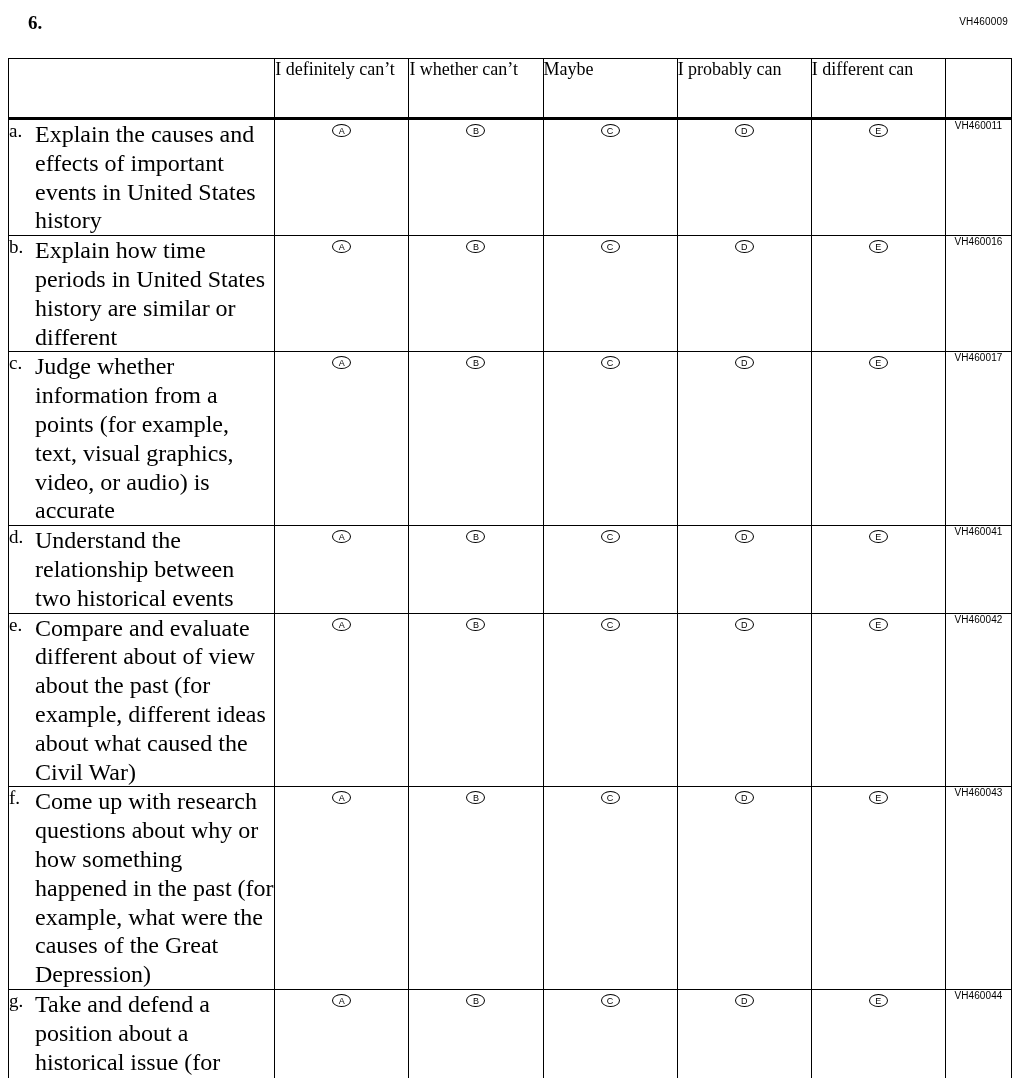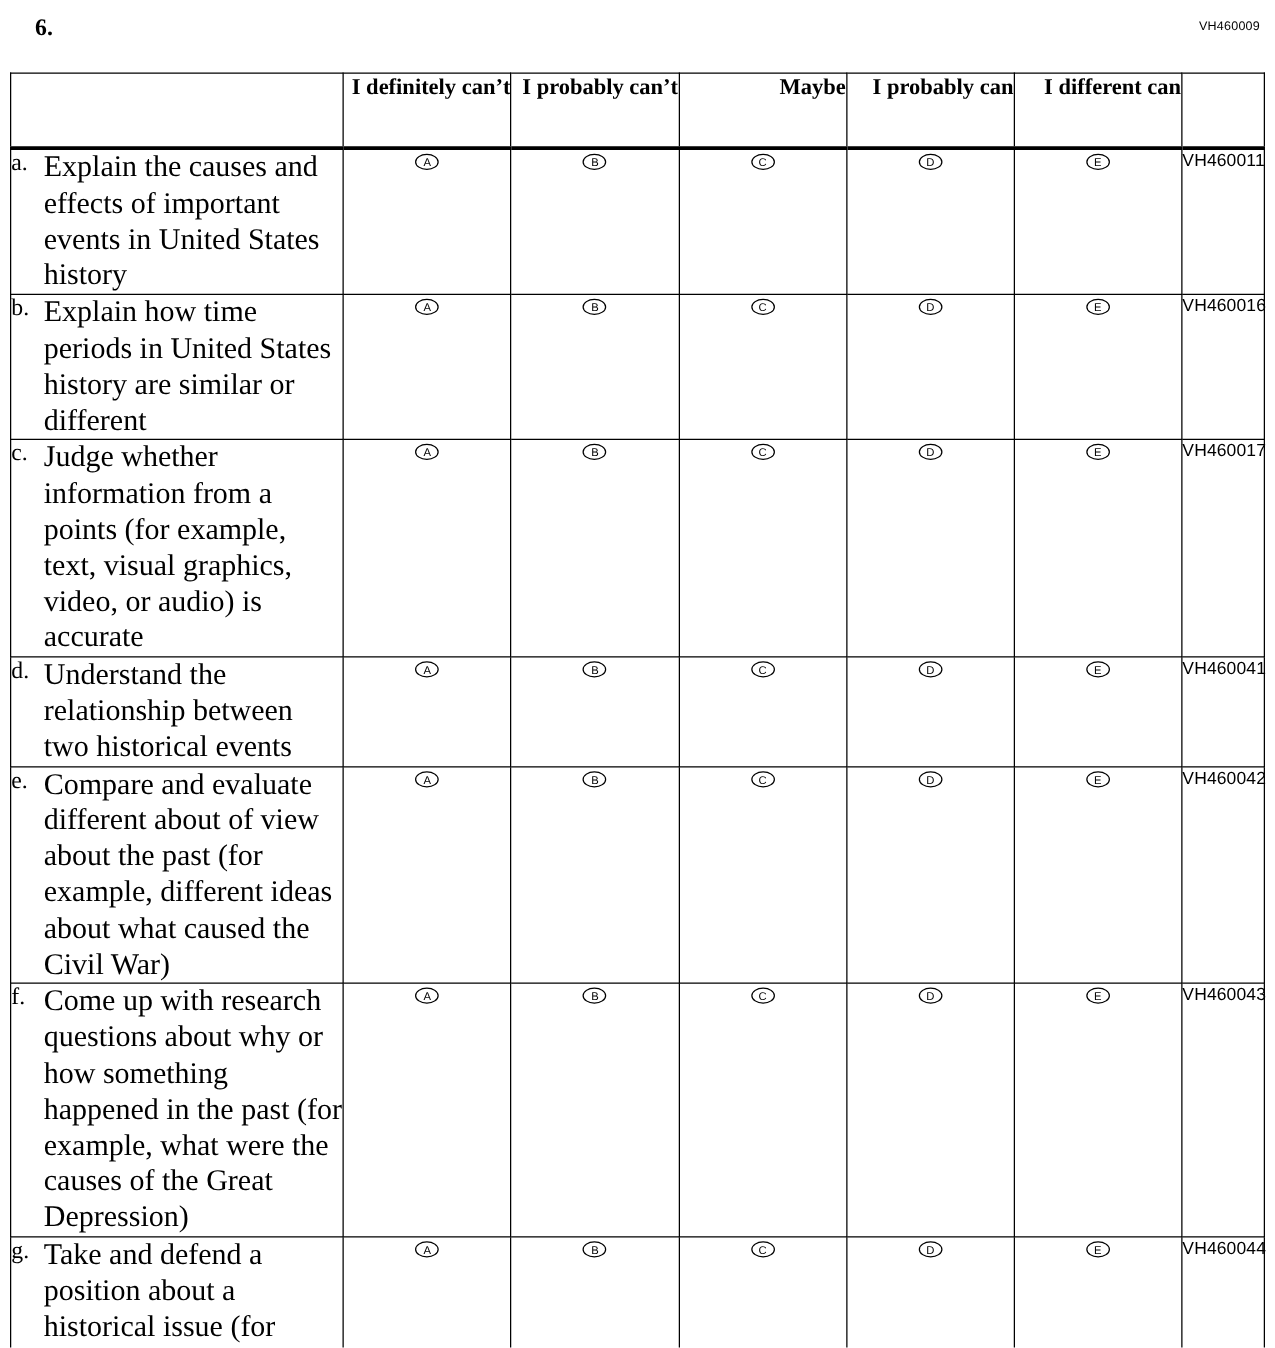--- a/index.html
+++ b/index.html
@@ -64,23 +64,23 @@
     width: 1004px;
     table-layout: fixed;
   }
   table.matrix th, table.matrix td {
     border: 1px solid #000;
     vertical-align: top;
     padding: 0;
   }
   thead th {
     border-bottom: 3px solid #000 !important;
-    text-align: right;
+    text-align: left;
     vertical-align: middle;
-    font-weight: bold;
+    font-weight: normal;
     font-size: 18px;
     line-height: 1.15;
     height: 58px;
     padding: 4px 2px;
   }
   thead th.col-blank {
     width: 266px;
   }
   thead th.col-opt {
     width: 134px;
@@ -127,21 +127,21 @@
     font-size: 9px;
     line-height: 13px;
     text-align: center;
     color: #000;
     box-sizing: border-box;
   }
   td.code-cell {
     text-align: center;
     vertical-align: middle;
     font-family: "Liberation Sans", sans-serif;
-    font-size: 14px;
+    font-size: 10px;
     letter-spacing: 0.1px;
   }
 </style>
 </head>
 <body>
 
 <div class="page">
 
   <div class="corner-code">VH460009</div>
 
@@ -156,21 +156,21 @@
         <col class="c2">
         <col class="c3">
         <col class="c4">
         <col class="c5">
         <col class="c6">
     </colgroup>
     <thead>
       <tr>
         <th class="col-blank"></th>
         <th class="col-opt">I definitely can’t</th>
-        <th class="col-opt">I probably can’t</th>
+        <th class="col-opt">I whether can’t</th>
         <th class="col-opt">Maybe</th>
         <th class="col-opt">I probably can</th>
         <th class="col-opt">I different can</th>
         <th class="col-code"></th>
       </tr>
     </thead>
     <tbody>
 
       <tr style="height:98px;">
         <td class="stem">

